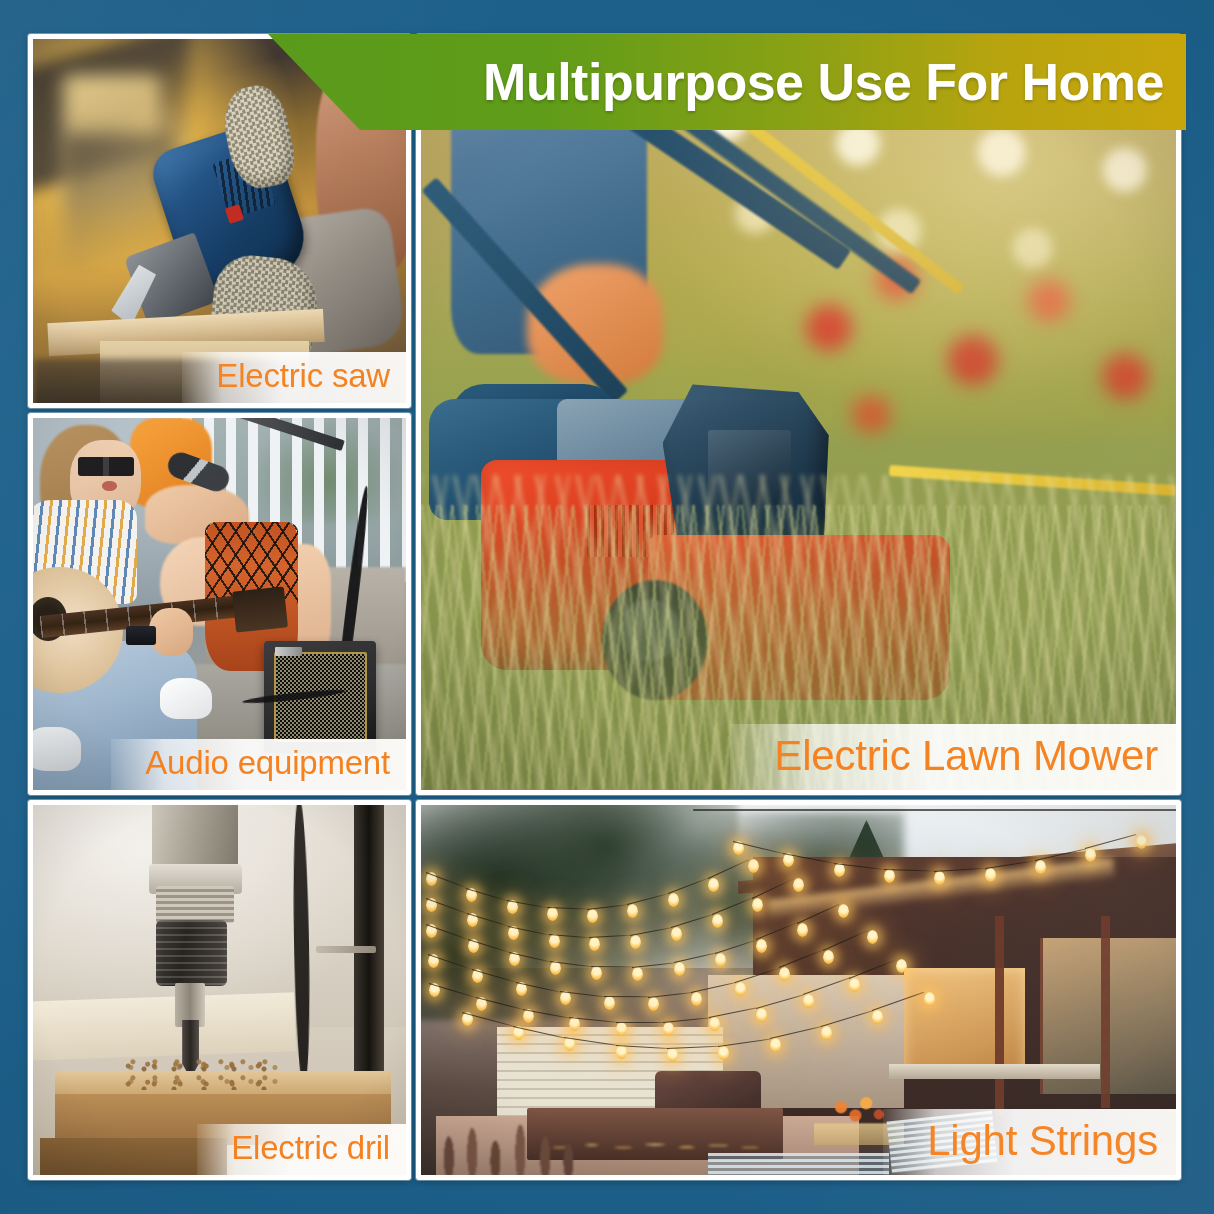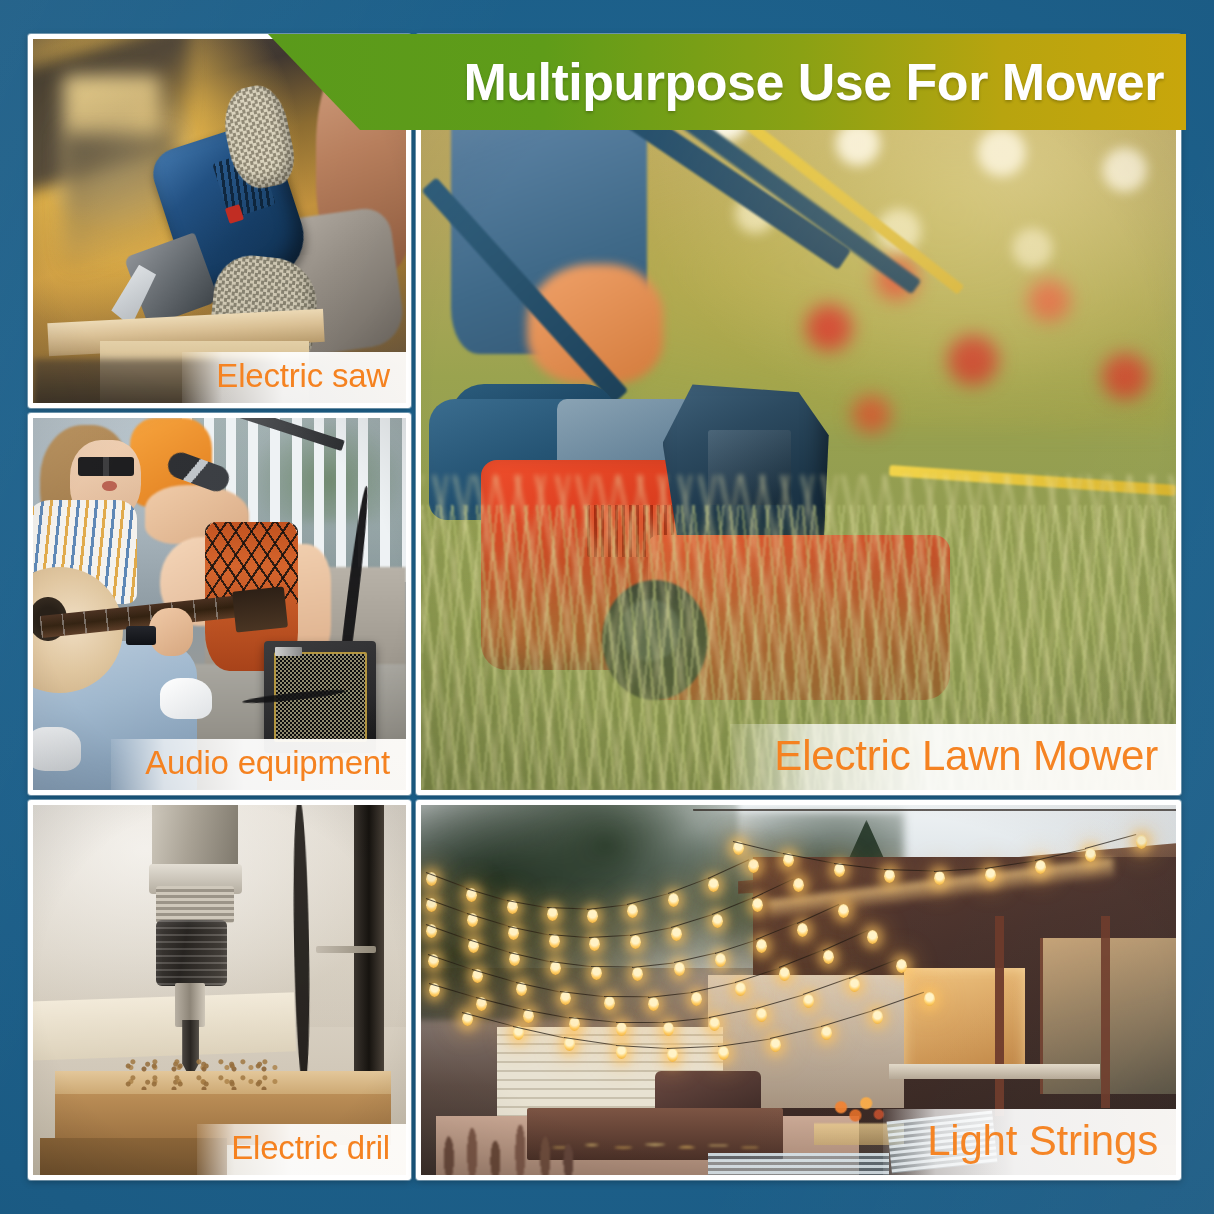--- a/index.html
+++ b/index.html
@@ -790,16 +790,16 @@
           </div>
 
         <div class="film"></div>
       </div>
       <div class="caption cap-lg">Light Strings</div>
     </div>
 
   </div>
 
   <div id="banner">
-    <span id="banner-title">Multipurpose Use For Mower</span>
+    <span id="banner-title">Multipurpose Use For Home</span>
   </div>
 
 </div>
 
 </body></html>

